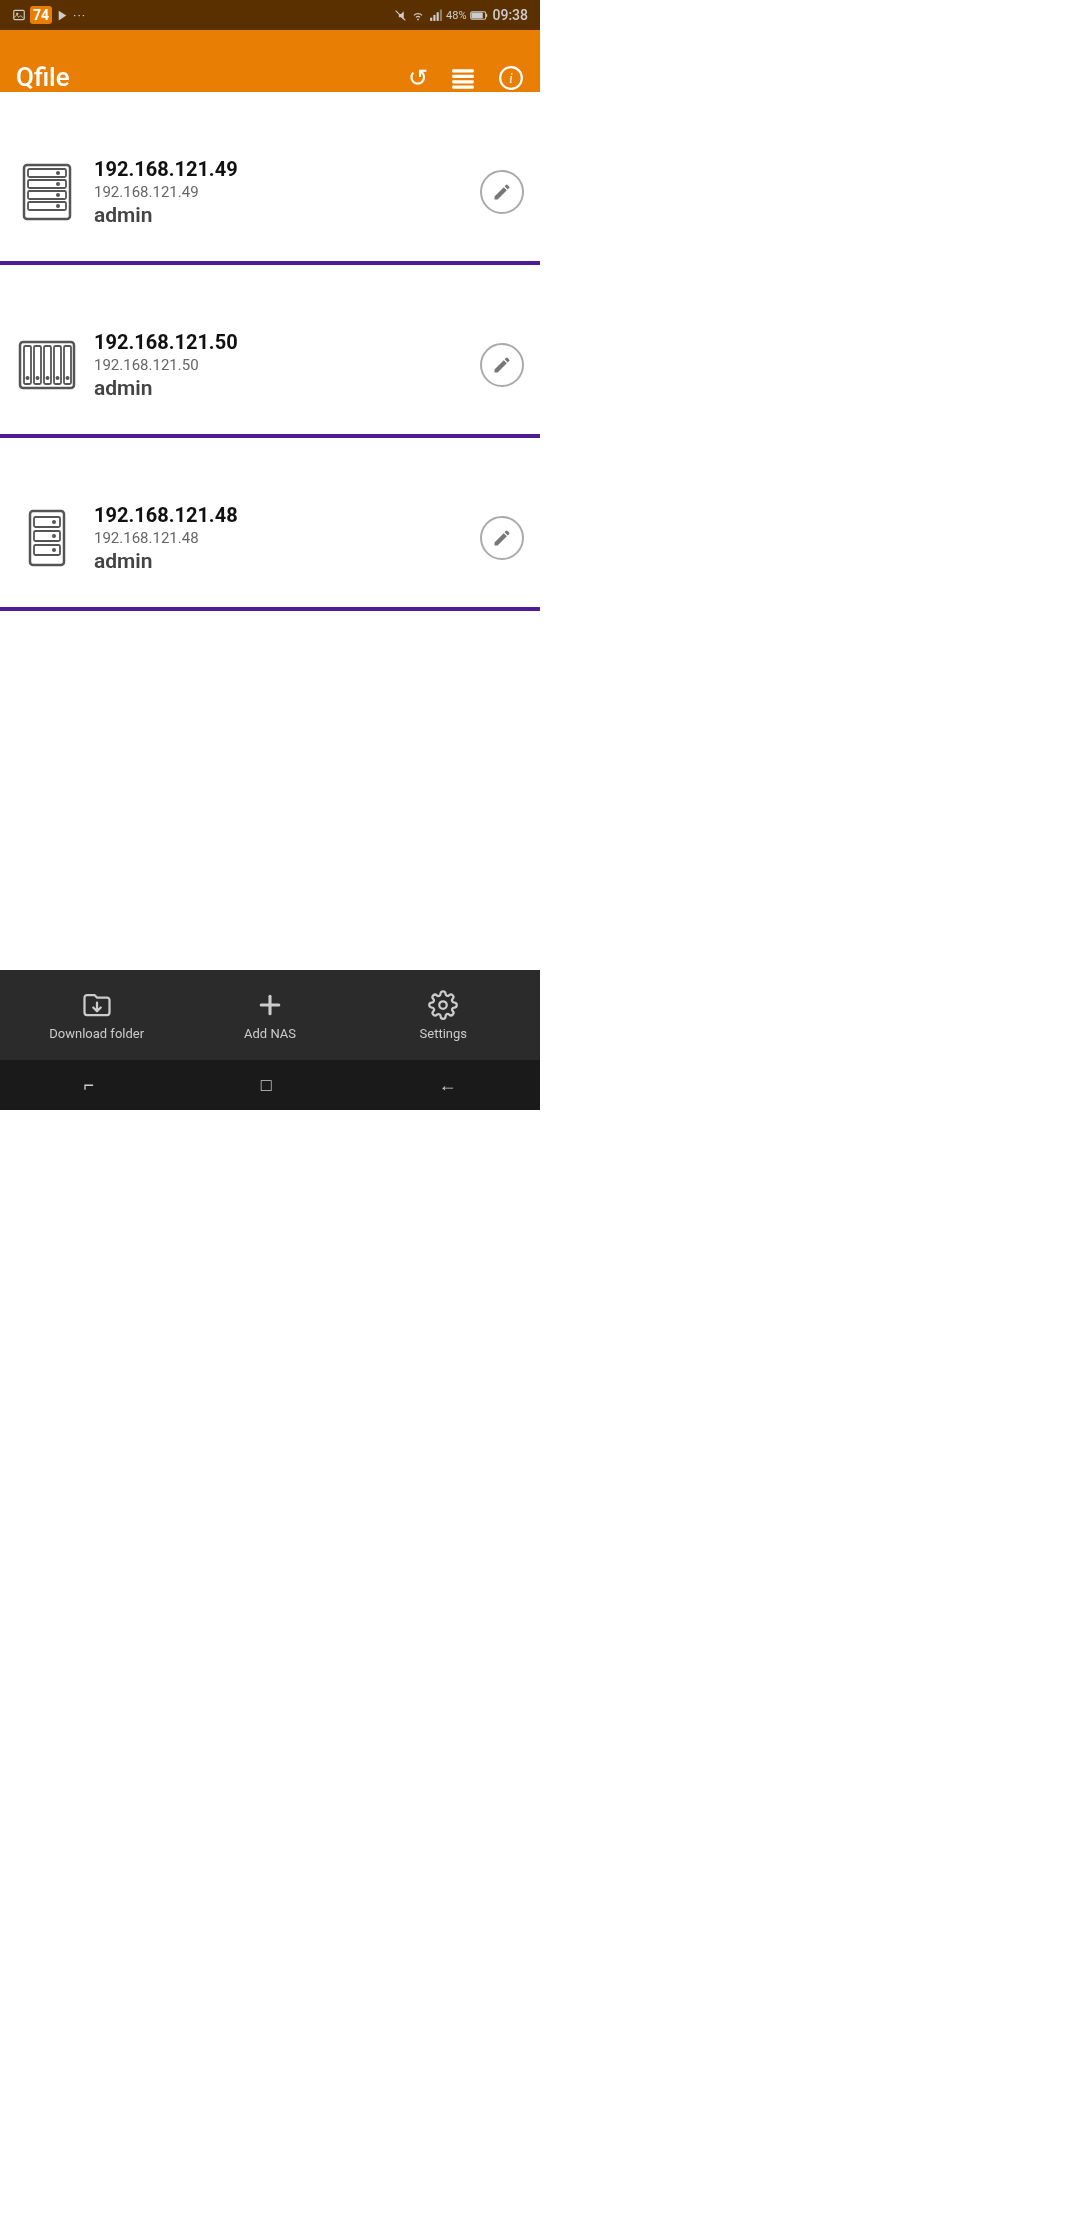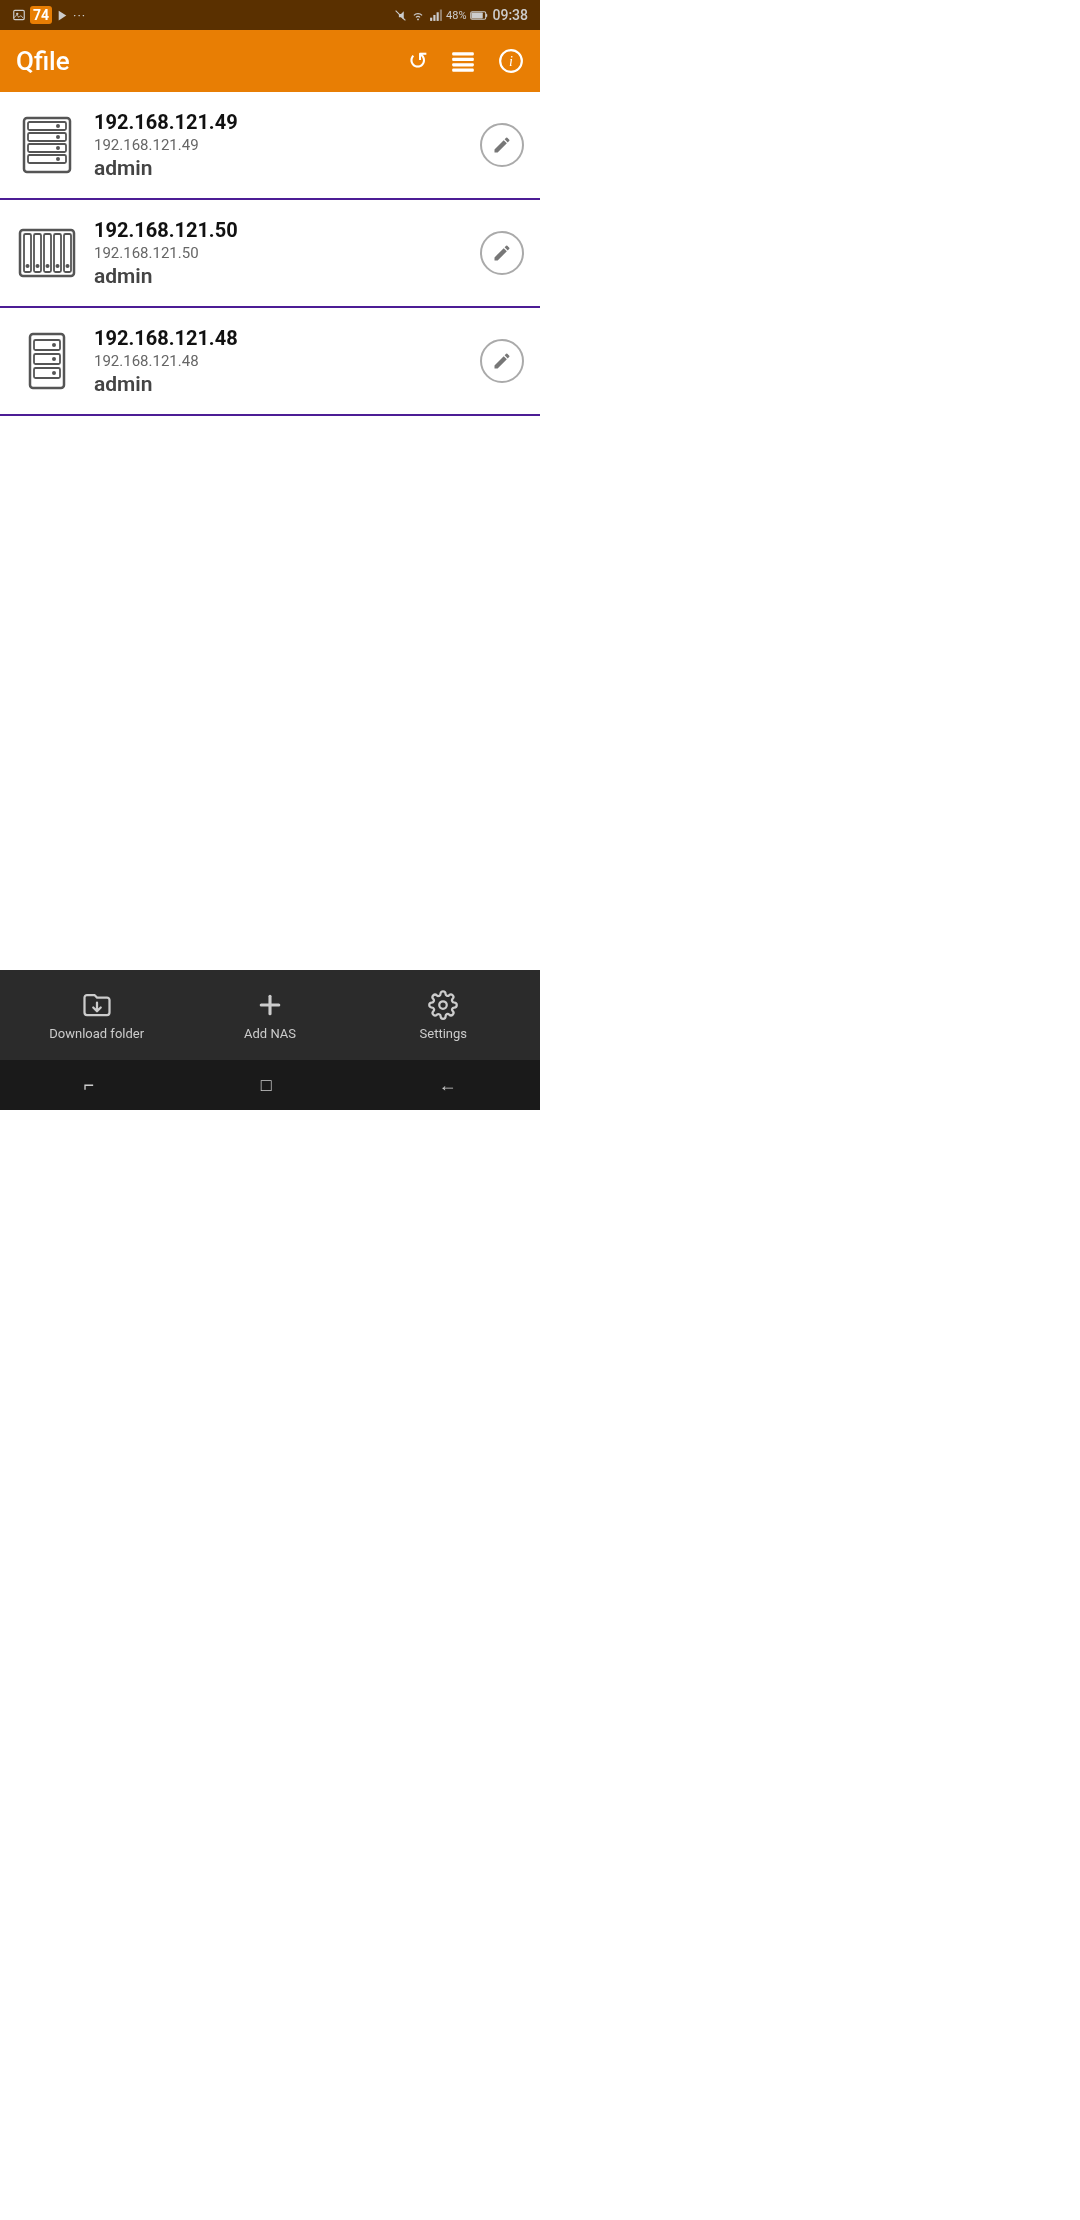--- a/index.html
+++ b/index.html
@@ -35,21 +35,21 @@
       align-items: center;
       gap: 4px;
       font-size: 11px;
     }
 
     
     .app-bar {
       background: #E87E04;
       height: 62px;
       display: flex;
-      align-items: center;
+      align-items: flex-end;
       padding: 0 16px;
       justify-content: space-between;
     }
     .app-title {
       color: #fff;
       font-size: 26px;
       font-weight: 500;
     }
     .app-bar-actions {
       display: flex;
@@ -66,24 +66,25 @@
     .main-content {
       background: #fff;
       flex: 1;
       overflow-y: auto;
     }
 
     
     .nas-item {
       display: flex;
       align-items: center;
-      padding: 18px 16px;
-      border-bottom: 2px solid #4c1d95;
+      padding: 34px 16px;
+      border-bottom: 4px solid #4c1d95;
       background: #fff;
       cursor: pointer;
+      margin-top: 31px;
     }
     .nas-icon {
       width: 62px;
       height: 62px;
       margin-right: 16px;
       flex-shrink: 0;
     }
     .nas-info {
       flex: 1;
     }

